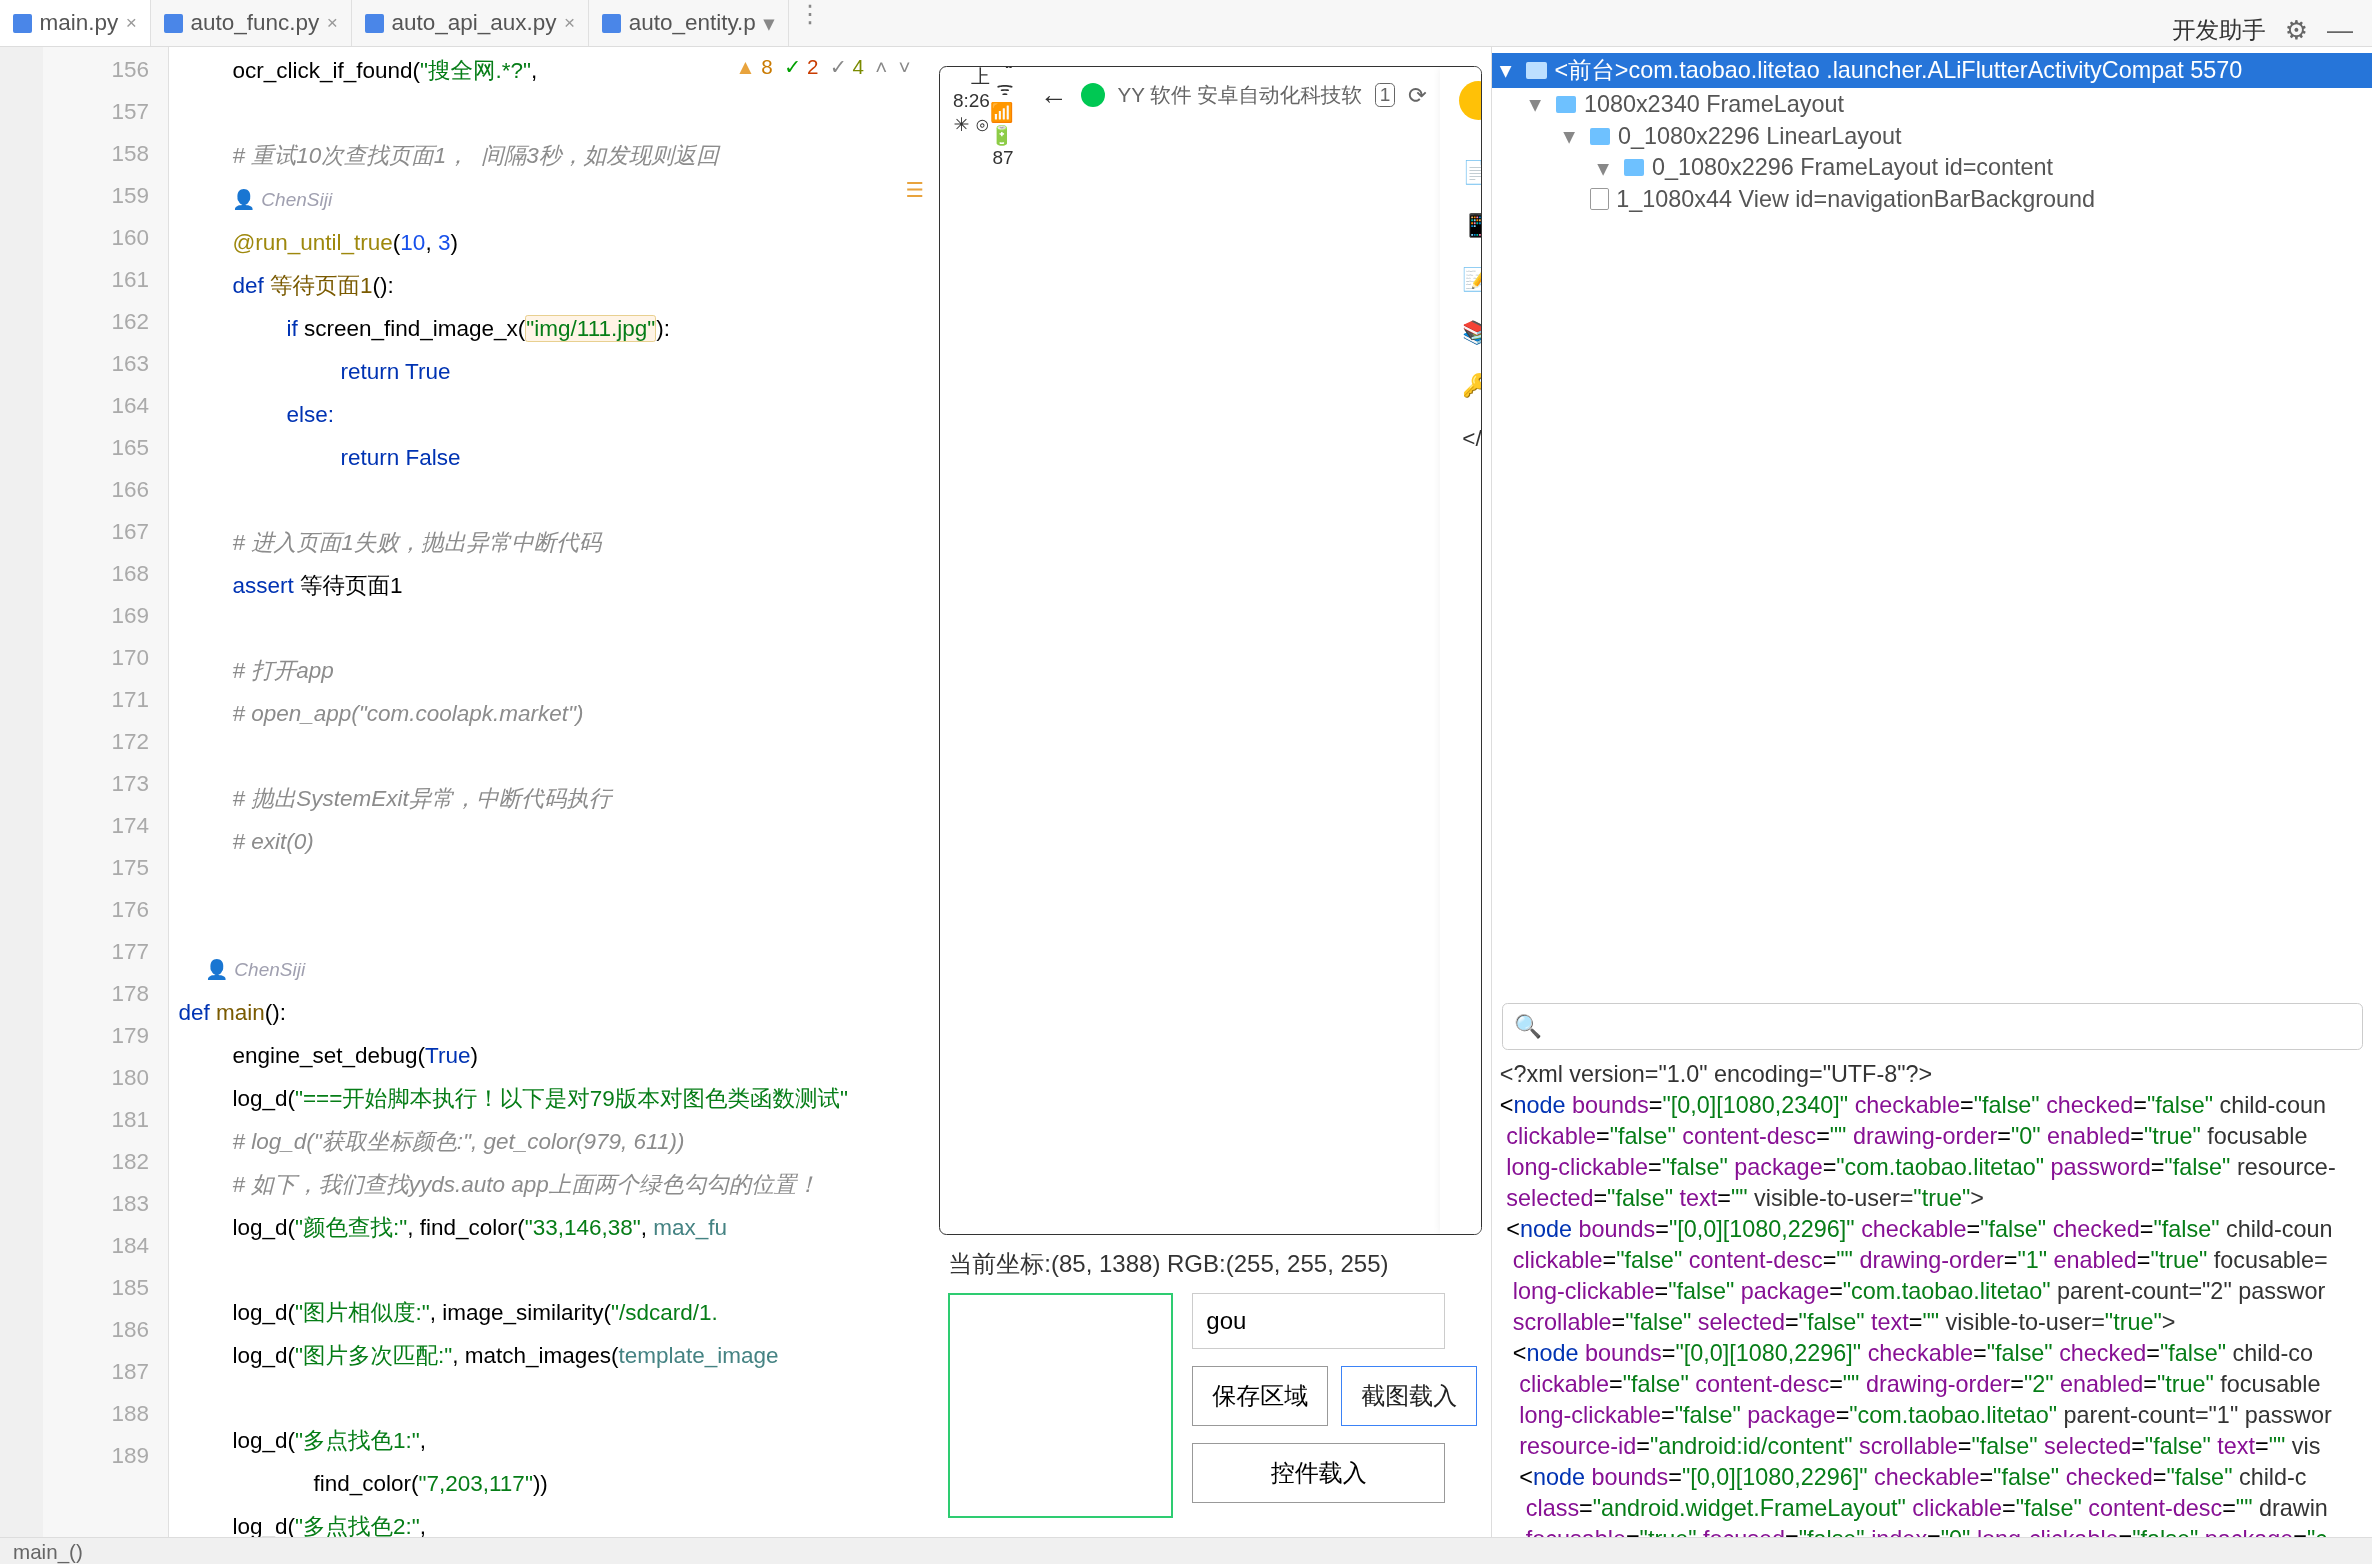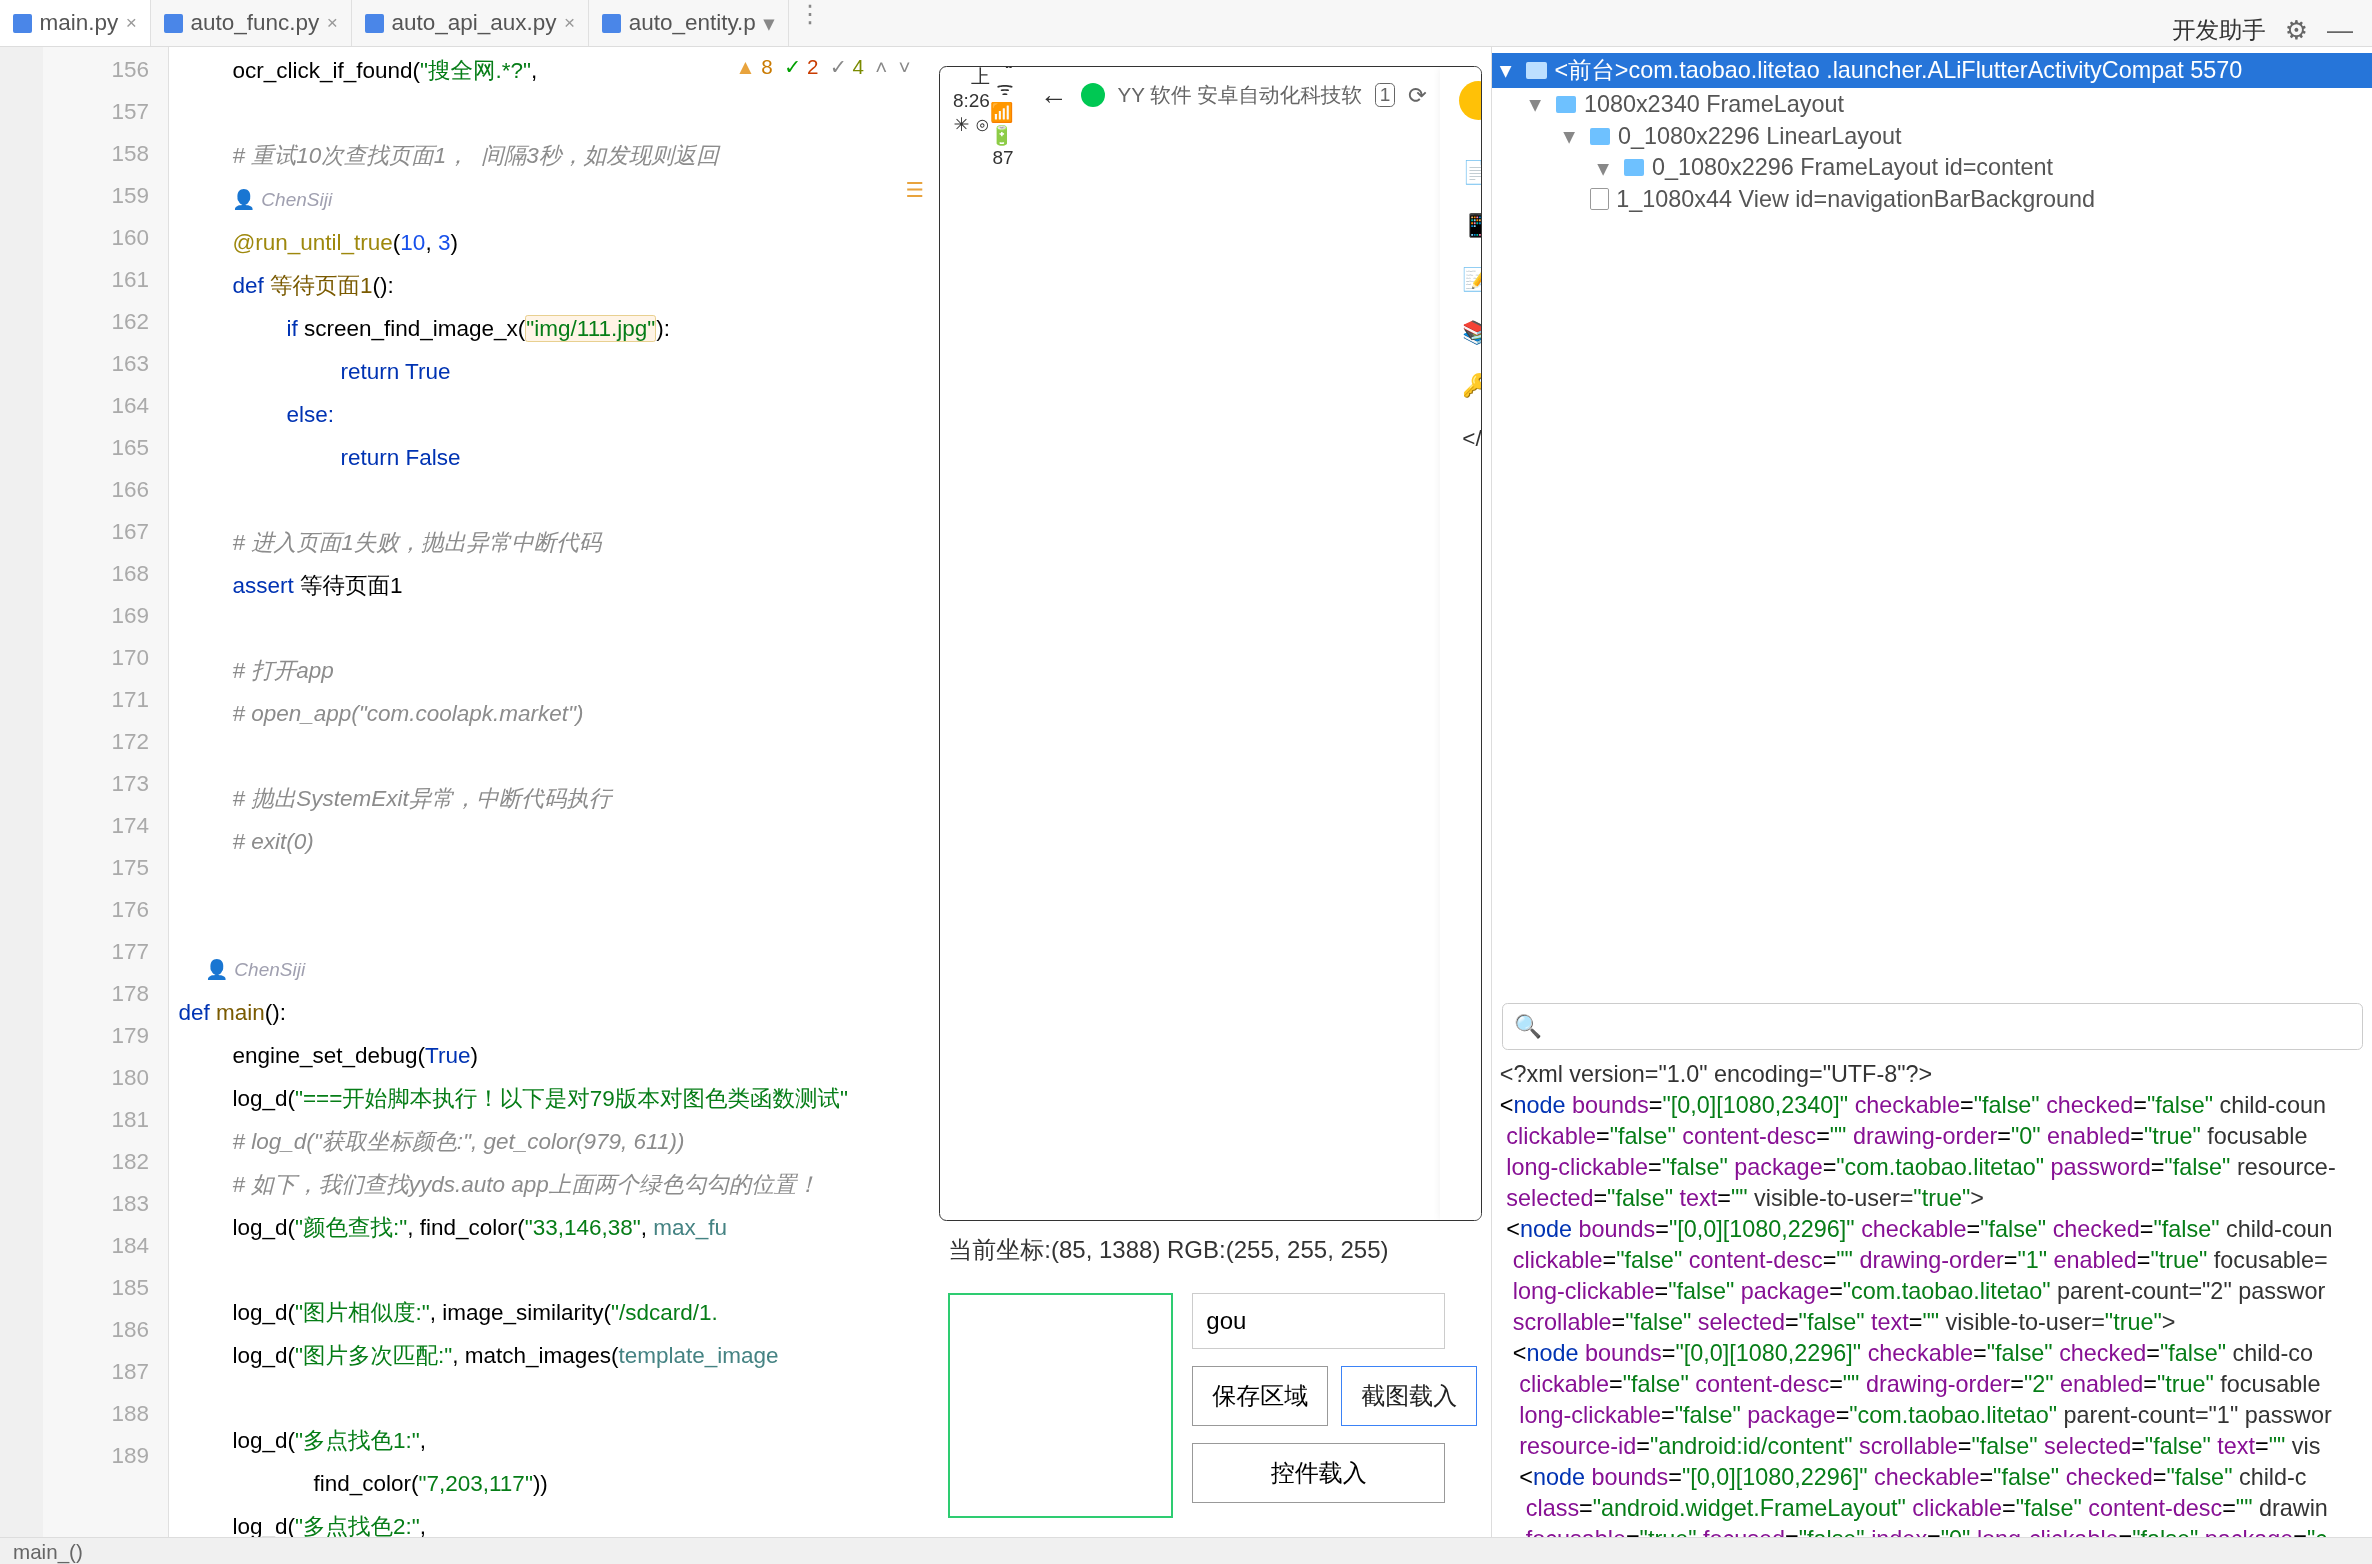--- a/index.html
+++ b/index.html
@@ -63,21 +63,21 @@
 .drawer-item { padding: 11.2px 22.5px; font-size: 22.5px; color: #333; display: flex; align-items: center; gap: 11.2px; cursor: pointer; }
 .drawer-item .di-icon { width: 20.6px; height: 20.6px; display: inline-block; }
 .phone-side { flex: 1; background: #2c5282; position: relative; }
 .phone-side .search-bar { position: absolute; top: 0; right: 0; width: 47px; height: 49px; background: #ccc; display: flex; align-items: center; justify-content: center; font-size: 24px; color: #555; }
 .phone-side .vert-text { position: absolute; top: 112px; right: 5.6px; writing-mode: vertical-rl; font-size: 28px; color: #dbe8f5; letter-spacing: 37px; }
 .phone-nav { height: 94px; display: flex; justify-content: space-around; align-items: center; border-top: 0.9px solid #eee; }
 .phone-nav .nav-btn { font-size: 28px; color: #666; cursor: pointer; }
 .phone-nav .tabs-btn { border: 1.9px solid #666; border-radius: 5.6px; padding: 0 5.6px; font-size: 20.6px; margin-left: 37px; }
 
 .coord-line { font-size: 24px; color: #333; margin-top: 13px; align-self: flex-start; padding-left: 9.4px; }
-.bottom-controls { display: flex; gap: 19px; margin-top: 27px; align-self: flex-start; padding-left: 9.4px; align-items: flex-start; justify-content: center; }
+.bottom-controls { display: flex; gap: 19px; margin-top: 13px; align-self: flex-start; padding-left: 9.4px; align-items: flex-start; justify-content: center; }
 .green-box { width: 225px; height: 225px; border: 2.8px solid #2ecc71; background: #fff; }
 .control-col { display: flex; flex-direction: column; gap: 17px; }
 .text-input { width: 253px; height: 56px; border: 0.9px solid #ccc; padding: 0 13px; font-size: 24px; }
 .btn-row { display: flex; gap: 13px; }
 .btn { padding: 13px 19px; border: 0.9px solid #999; background: #fff; font-size: 24px; cursor: pointer; }
 .btn.blue { border: 1.9px solid #3b82f6; color: #222; }
 .btn.wide { width: 253px; text-align: center; }
 
 
 .right-panel { width: 907px; background: #fff; display: flex; flex-direction: column; border-left: 0.9px solid #ddd; }

